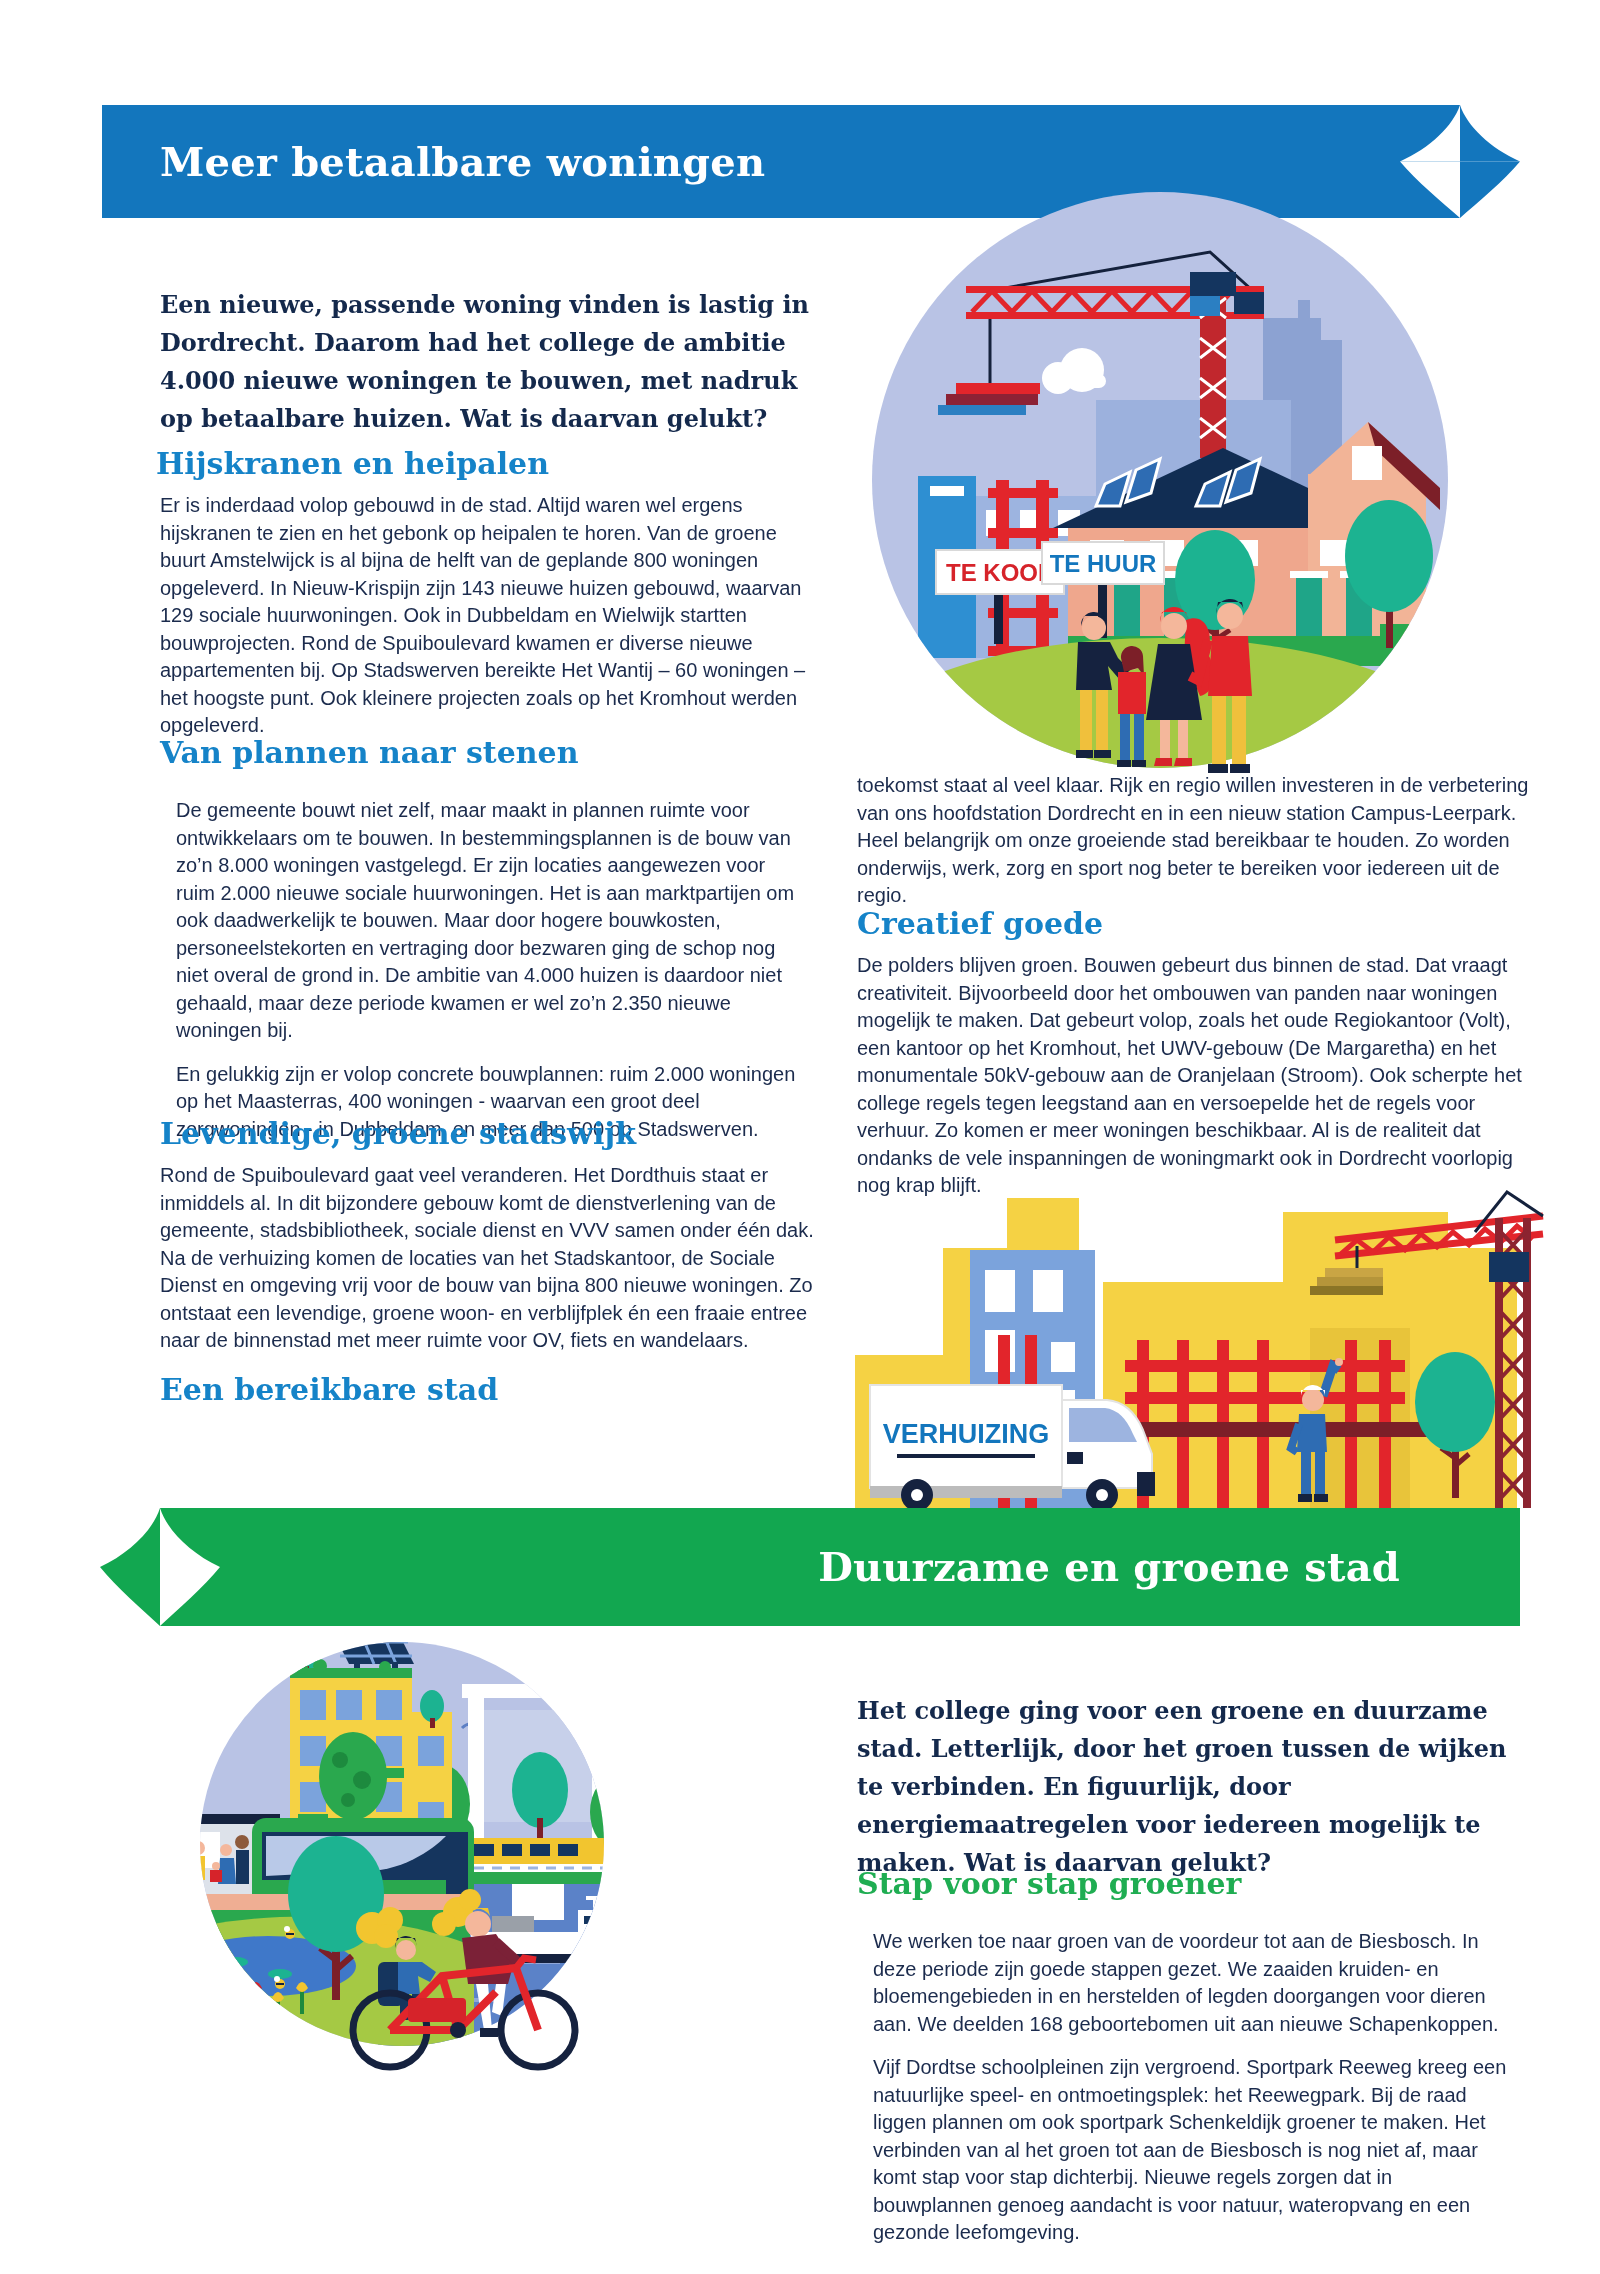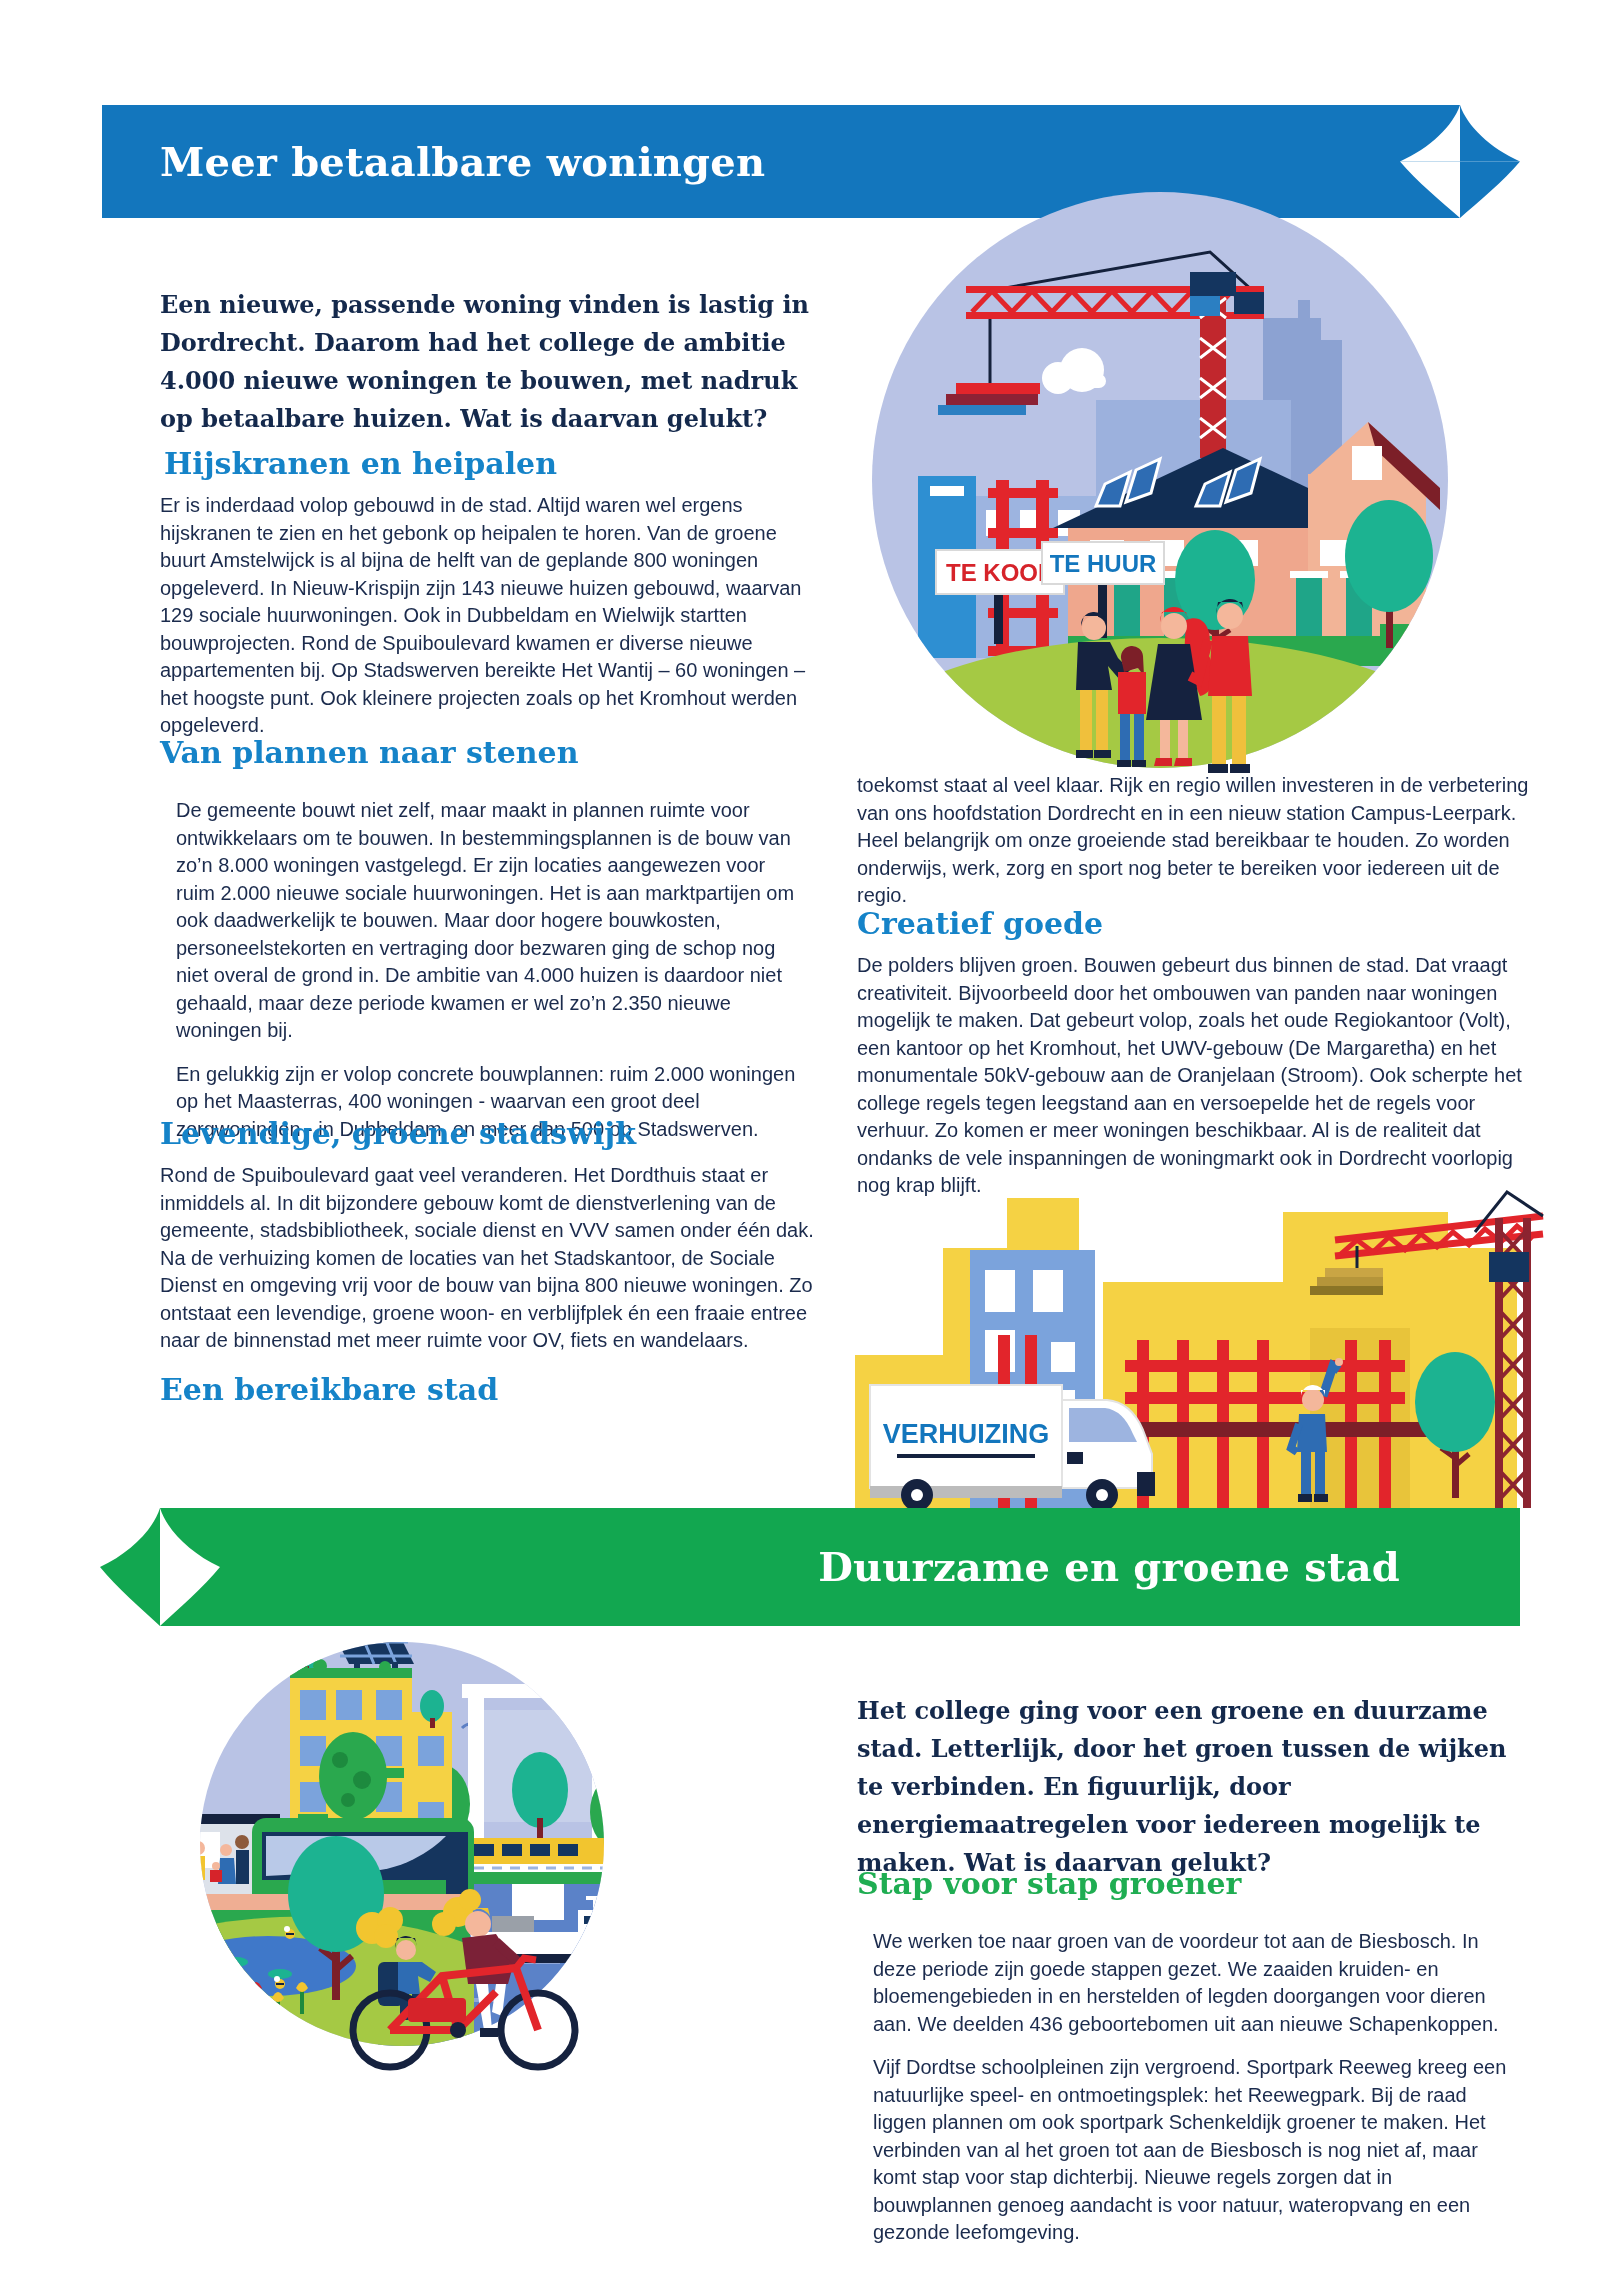--- a/index.html
+++ b/index.html
@@ -36,21 +36,21 @@
   <div class="abs banner-title" style="left:160px; top:105px; height:139px; line-height:113px;">Meer betaalbare woningen</div>
   <svg class="abs" style="left:1400px; top:105px;" width="120" height="113" viewBox="0 0 120 113">
     <path d="M60,0 C53,21 30,43 0,56.5 L60,56.5 Z" fill="#ffffff"></path>
     <path d="M60,0 C67,21 90,43 120,56.5 L60,56.5 Z" fill="#1376bd"></path>
     <path d="M0,56.5 L60,56.5 L60,113 C42,97 16,76 0,56.5 Z" fill="#ffffff"></path>
     <path d="M60,56.5 L120,56.5 C104,76 78,97 60,113 Z" fill="#1376bd"></path>
   </svg>
 
   <p class="abs intro" style="left:160px; top:286px; width:662px;">Een nieuwe, passende woning vinden is lastig in Dordrecht. Daarom had het college de ambitie 4.000 nieuwe woningen te bouwen, met nadruk op betaalbare huizen. Wat is daarvan gelukt?</p>
 
-  <h2 class="abs sec-head" style="left:164px; top:446px;">Hijskranen en heipalen</h2>
+  <h2 class="abs sec-head" style="left:156px; top:446px;">Hijskranen en heipalen</h2>
   <p class="abs body-text" style="left:160px; top:492px; width:662px;">Er is inderdaad volop gebouwd in de stad. Altijd waren wel ergens hijskranen te zien en het gebonk op heipalen te horen. Van de groene buurt Amstelwijck is al bijna de helft van de geplande 800 woningen opgeleverd. In Nieuw-Krispijn zijn 143 nieuwe huizen gebouwd, waarvan 129 sociale huurwoningen. Ook in Dubbeldam en Wielwijk startten bouwprojecten. Rond de Spuiboulevard kwamen er diverse nieuwe appartementen bij. Op Stadswerven bereikte Het Wantij – 60 woningen – het hoogste punt. Ook kleinere projecten zoals op het Kromhout werden opgeleverd.</p>
 
   <h2 class="abs sec-head" style="left:160px; top:735px;">Van plannen naar stenen</h2>
   <div class="abs body-text" style="left:160px; top:781px; width:662px;">
     <p>De gemeente bouwt niet zelf, maar maakt in plannen ruimte voor ontwikkelaars om te bouwen. In bestemmingsplannen is de bouw van zo’n 8.000 woningen vastgelegd. Er zijn locaties aangewezen voor ruim 2.000 nieuwe sociale huurwoningen. Het is aan marktpartijen om ook daadwerkelijk te bouwen. Maar door hogere bouwkosten, personeelstekorten en vertraging door bezwaren ging de schop nog niet overal de grond in. De ambitie van 4.000 huizen is daardoor niet gehaald, maar deze periode kwamen er wel zo’n 2.350 nieuwe woningen bij.</p>
     <p>En gelukkig zijn er volop concrete bouwplannen: ruim 2.000 woningen op het Maasterras, 400 woningen - waarvan een groot deel zorgwoningen - in Dubbeldam, en meer dan 500 op Stadswerven.</p>
   </div>
 
   <h2 class="abs sec-head" style="left:160px; top:1116px;">Levendige, groene stadswijk</h2>
   <p class="abs body-text" style="left:160px; top:1162px; width:662px;">Rond de Spuiboulevard gaat veel veranderen. Het Dordthuis staat er inmiddels al. In dit bijzondere gebouw komt de dienstverlening van de gemeente, stadsbibliotheek, sociale dienst en VVV samen onder één dak. Na de verhuizing komen de locaties van het Stadskantoor, de Sociale Dienst en omgeving vrij voor de bouw van bijna 800 nieuwe woningen. Zo ontstaat een levendige, groene woon- en verblijfplek én een fraaie entree naar de binnenstad met meer ruimte voor OV, fiets en wandelaars.</p>
@@ -480,17 +480,17 @@
       <path d="M376,336 L384,326 L396,328" stroke="#e2252b" stroke-width="7" fill="none"></path>
       <rect x="268" y="366" width="58" height="24" rx="4" fill="#d6232a"></rect>
       <circle cx="318" cy="398" r="8" fill="#15223f"></circle>
     </g>
   </svg>
 
   <p class="abs intro" style="left:857px; top:1692px; width:672px;">Het college ging voor een groene en duurzame stad. Letterlijk, door het groen tussen de wijken te verbinden. En figuurlijk, door energiemaatregelen voor iedereen mogelijk te maken. Wat is daarvan gelukt?</p>
 
   <h2 class="abs sec-head green" style="left:857px; top:1866px;">Stap voor stap groener</h2>
   <div class="abs body-text" style="left:857px; top:1912px; width:672px;">
-    <p>We werken toe naar groen van de voordeur tot aan de Biesbosch. In deze periode zijn goede stappen gezet. We zaaiden kruiden- en bloemengebieden in en herstelden of legden doorgangen voor dieren aan. We deelden 436 geboortebomen uit aan nieuwe Schapenkoppen.</p>
+    <p>We werken toe naar groen van de voordeur tot aan de Biesbosch. In deze periode zijn goede stappen gezet. We zaaiden kruiden- en bloemengebieden in en herstelden of legden doorgangen voor dieren aan. We deelden 168 geboortebomen uit aan nieuwe Schapenkoppen.</p>
     <p>Vijf Dordtse schoolpleinen zijn vergroend. Sportpark Reeweg kreeg een natuurlijke speel- en ontmoetingsplek: het Reewegpark. Bij de raad liggen plannen om ook sportpark Schenkeldijk groener te maken. Het verbinden van al het groen tot aan de Biesbosch is nog niet af, maar komt stap voor stap dichterbij. Nieuwe regels zorgen dat in bouwplannen genoeg aandacht is voor natuur, wateropvang en een gezonde leefomgeving.</p>
   </div>
 
 </div>
 
 </body></html>

